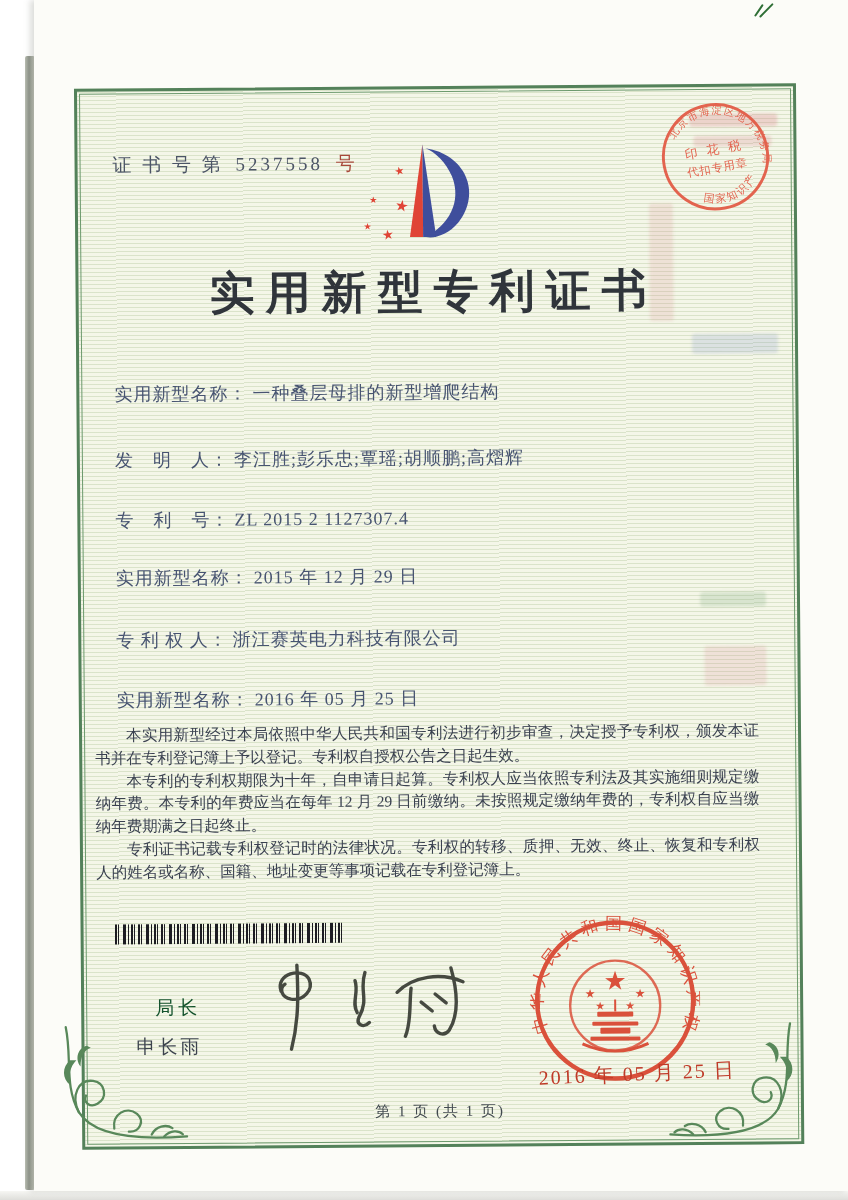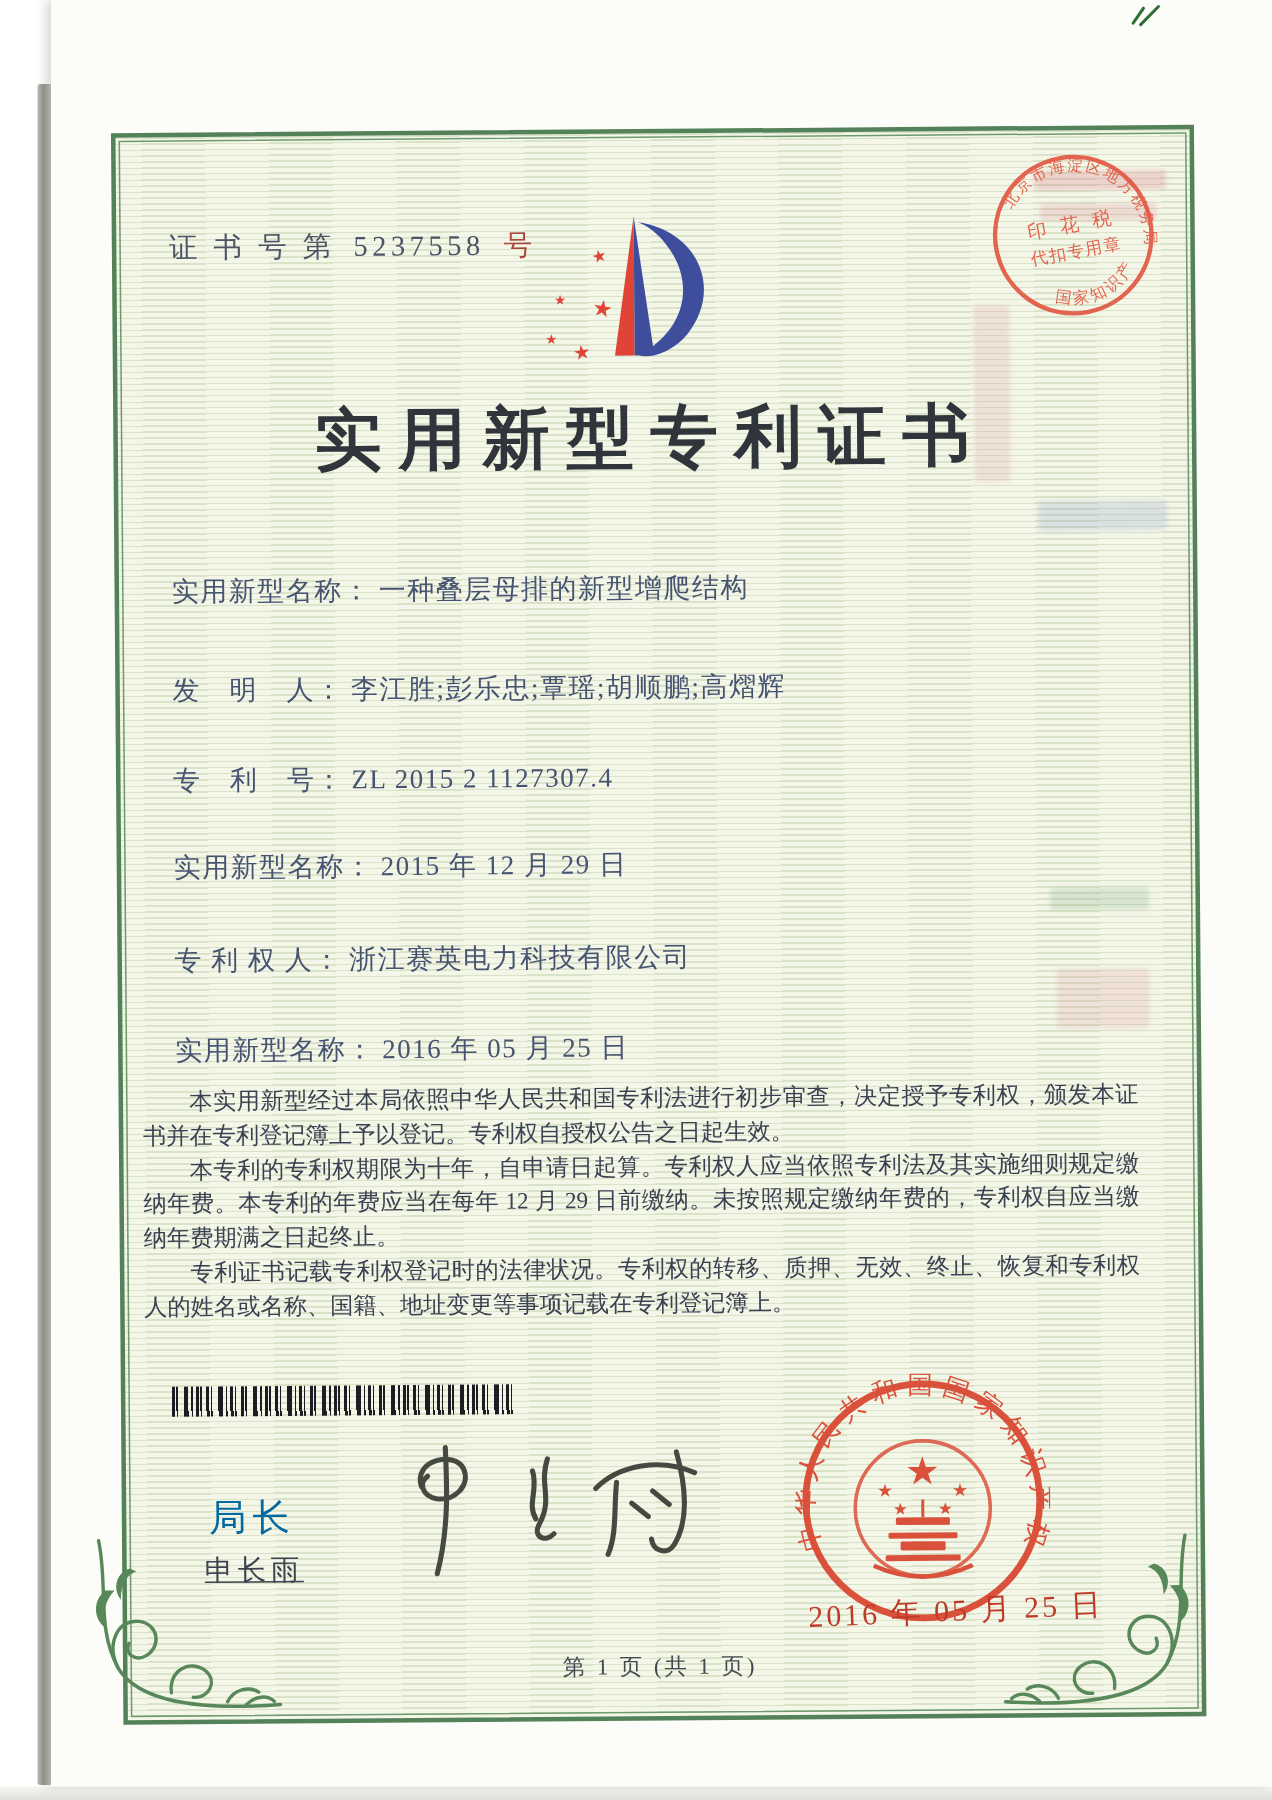--- a/index.html
+++ b/index.html
@@ -48,24 +48,24 @@
     font-size:15.5px;line-height:1.47;color:#3a4150;text-align:justify;}
   .paras p{margin:0;text-indent:2em;}
   .barcode{position:absolute;left:112px;top:922px;width:230px;height:20px;z-index:4;
     background-image:repeating-linear-gradient(90deg,
       #1c1c22 0px,#1c1c22 2px, rgba(0,0,0,0) 2px, rgba(0,0,0,0) 3px,
       #1c1c22 3px,#1c1c22 4px, rgba(0,0,0,0) 4px, rgba(0,0,0,0) 8px,
       #1c1c22 8px,#1c1c22 11px, rgba(0,0,0,0) 11px, rgba(0,0,0,0) 13px,
       #1c1c22 13px,#1c1c22 14px, rgba(0,0,0,0) 14px, rgba(0,0,0,0) 16px,
       #1c1c22 16px,#1c1c22 18px, rgba(0,0,0,0) 18px, rgba(0,0,0,0) 19px,
       #1c1c22 19px,#1c1c22 20px, rgba(0,0,0,0) 20px, rgba(0,0,0,0) 23px);}
-  .signer-title{position:absolute;left:136px;top:993px;z-index:4;font-size:25px;
-    letter-spacing:4px;color:#0369a1;}
+  .signer-title{position:absolute;left:152px;top:993px;z-index:4;font-size:19px;
+    letter-spacing:4px;color:#14532d;}
   .signer-name{position:absolute;left:133px;top:1032px;z-index:4;font-size:19px;
-    letter-spacing:3px;color:#3c434e;text-decoration:underline;}
+    letter-spacing:3px;color:#3c434e;}
   .signature{position:absolute;left:248px;top:956px;z-index:5;}
   .seal{position:absolute;left:527px;top:917px;z-index:5;opacity:.93;}
   .seal-date{position:absolute;left:535px;top:1062px;z-index:6;font-size:20px;
     letter-spacing:2px;color:#bf3a28;transform:rotate(-2deg);white-space:nowrap;}
   .footer{position:absolute;left:78px;top:1102px;width:716px;z-index:4;
     text-align:center;font-size:15px;letter-spacing:2px;color:#41494f;}
   .tax-stamp{position:absolute;left:660px;top:100px;z-index:5;transform:rotate(-10deg);opacity:.92;}
   
   .bleed{position:absolute;z-index:2;filter:blur(1.5px);border-radius:3px;}
   .b1{left:693px;top:116px;width:88px;height:13px;background:rgba(214,120,130,.28);}

